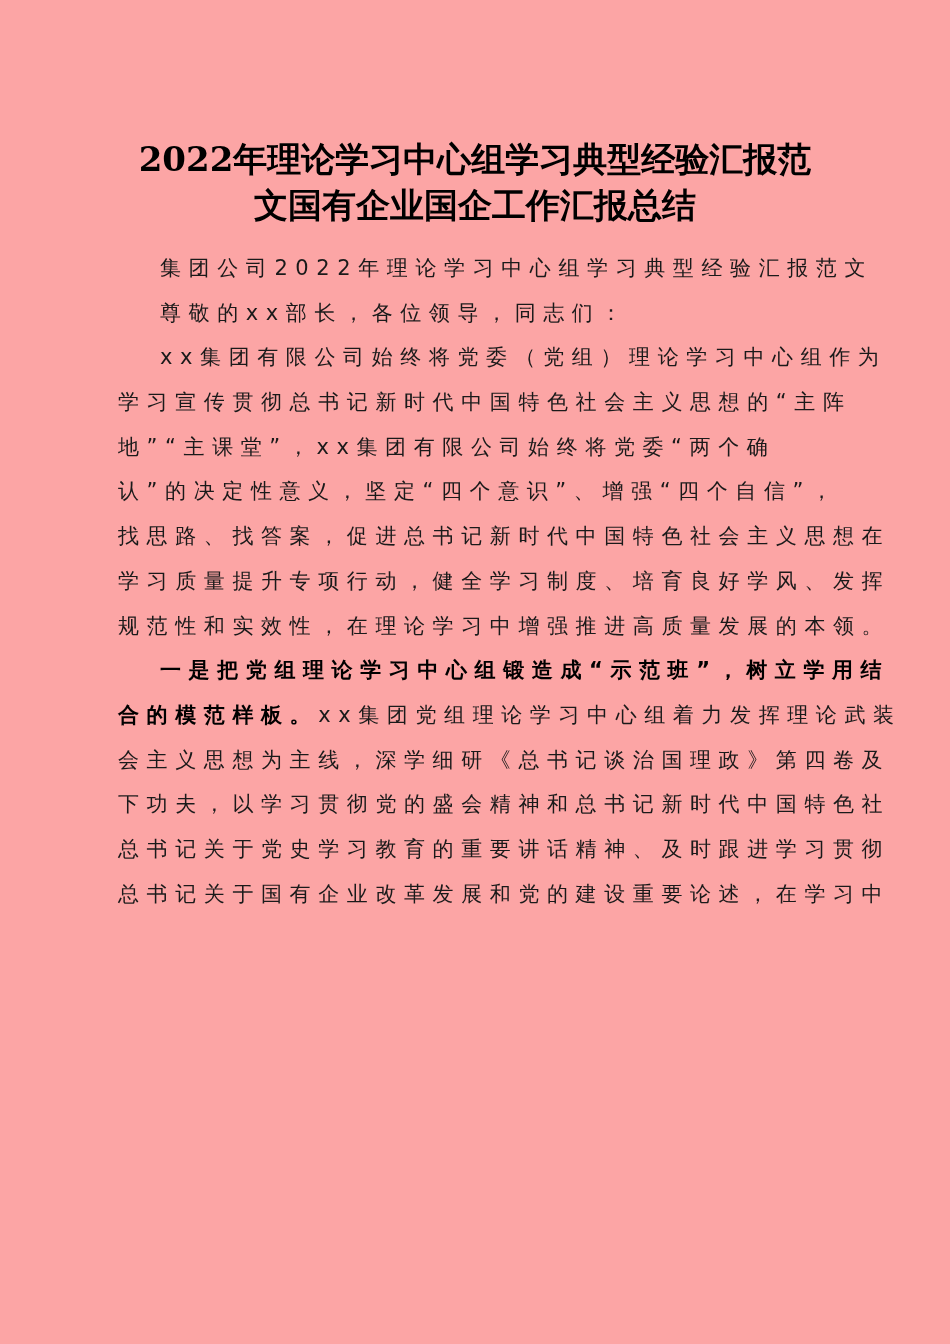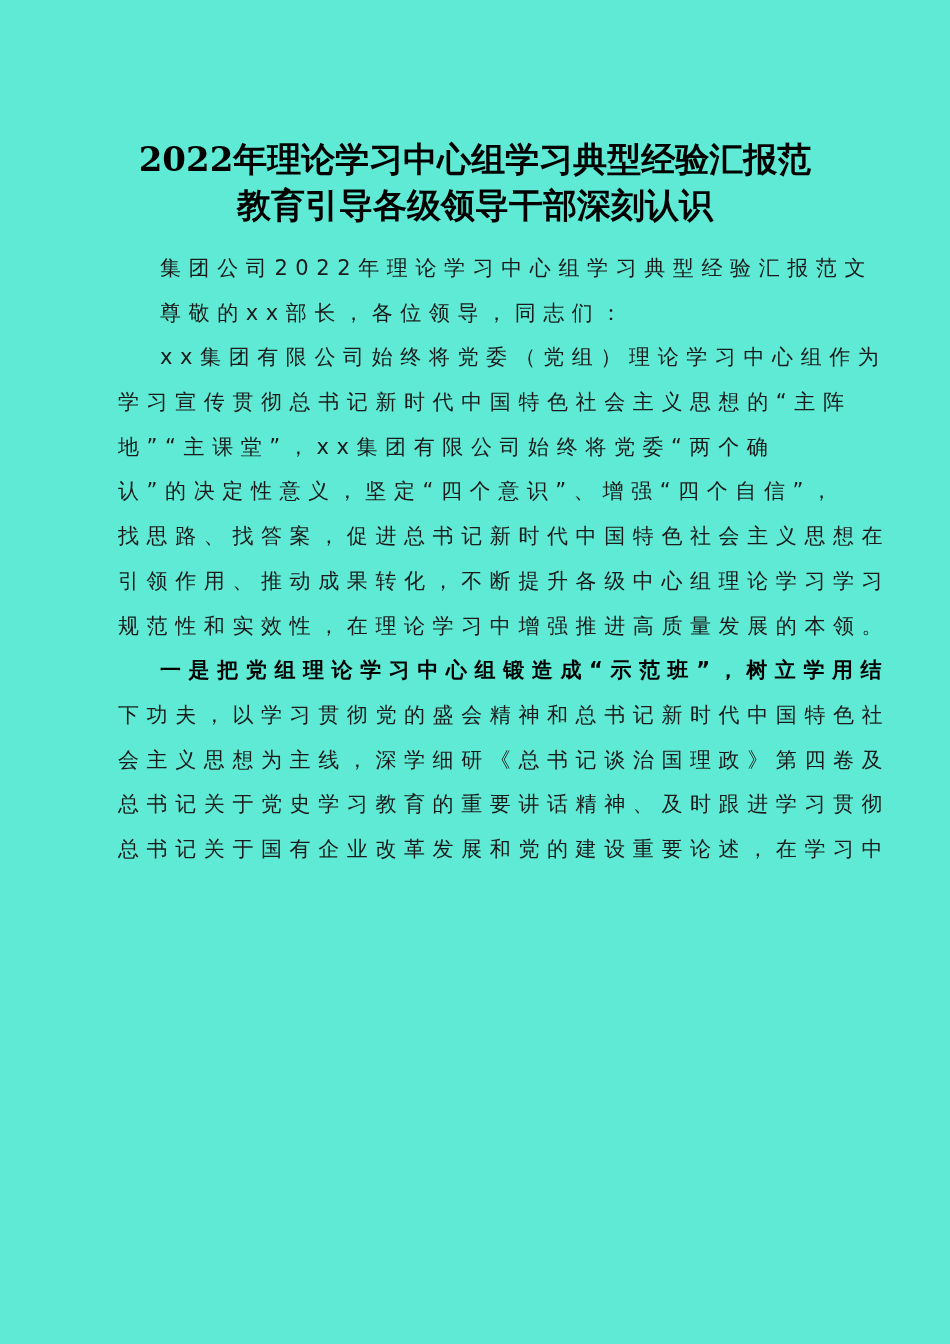--- a/index.html
+++ b/index.html
@@ -12,21 +12,21 @@
     height: 1344px;
     position: relative;
     overflow: hidden;
     color: #111111;
   }
   .page {
     position: absolute;
     left: 0; top: 0;
     width: 950px;
     height: 1344px;
-    background: #5eead4;
+    background: #fca5a5;
   }
   .title {
     position: absolute;
     left: 110px;
     top: 136px;
     width: 730px;
     text-align: center;
     font-family: "DejaVu Serif", "Liberation Serif", serif;
     font-weight: bold;
     font-size: 34px;
@@ -53,32 +53,33 @@
   }
   .line.indent { padding-left: 42px; }
   .bold { font-weight: bold; color: #000; }
 </style>
 </head>
 <body>
 
 <div class="page">
   <div class="title">
     <span class="tline">2022年理论学习中心组学习典型经验汇报范</span>
-    <span class="tline">教育引导各级领导干部深刻认识</span>
+    <span class="tline">文国有企业国企工作汇报总结</span>
   </div>
 
   <div class="body">
     <span class="line indent"><span>集团公司2022年理论学习中心组学习典型经验汇报范文</span></span>
     <span class="line indent"><span>尊敬的xx部长，各位领导，同志们：</span></span>
     <span class="line indent"><span>xx集团有限公司始终将党委（党组）理论学习中心组作为</span></span>
     <span class="line"><span>学习宣传贯彻总书记新时代中国特色社会主义思想的“主阵</span></span>
     <span class="line"><span>地”“主课堂”，xx集团有限公司始终将党委“两个确</span></span>
     <span class="line"><span>认”的决定性意义，坚定“四个意识”、增强“四个自信”，</span></span>
     <span class="line"><span>找思路、找答案，促进总书记新时代中国特色社会主义思想在</span></span>
-    <span class="line"><span>引领作用、推动成果转化，不断提升各级中心组理论学习学习</span></span>
+    <span class="line"><span>学习质量提升专项行动，健全学习制度、培育良好学风、发挥</span></span>
     <span class="line"><span>规范性和实效性，在理论学习中增强推进高质量发展的本领。</span></span>
     <span class="line indent"><span class="bold">一是把党组理论学习中心组锻造成“示范班”，树立学用结</span><span></span></span>
+    <span class="line"><span class="bold">合的模范样板。</span><span>xx集团党组理论学习中心组着力发挥理论武装</span></span>
+    <span class="line"><span>会主义思想为主线，深学细研《总书记谈治国理政》第四卷及</span></span>
     <span class="line"><span>下功夫，以学习贯彻党的盛会精神和总书记新时代中国特色社</span></span>
-    <span class="line"><span>会主义思想为主线，深学细研《总书记谈治国理政》第四卷及</span></span>
     <span class="line"><span>总书记关于党史学习教育的重要讲话精神、及时跟进学习贯彻</span></span>
     <span class="line"><span>总书记关于国有企业改革发展和党的建设重要论述，在学习中</span></span>
   </div>
 </div>
 
 </body></html>

